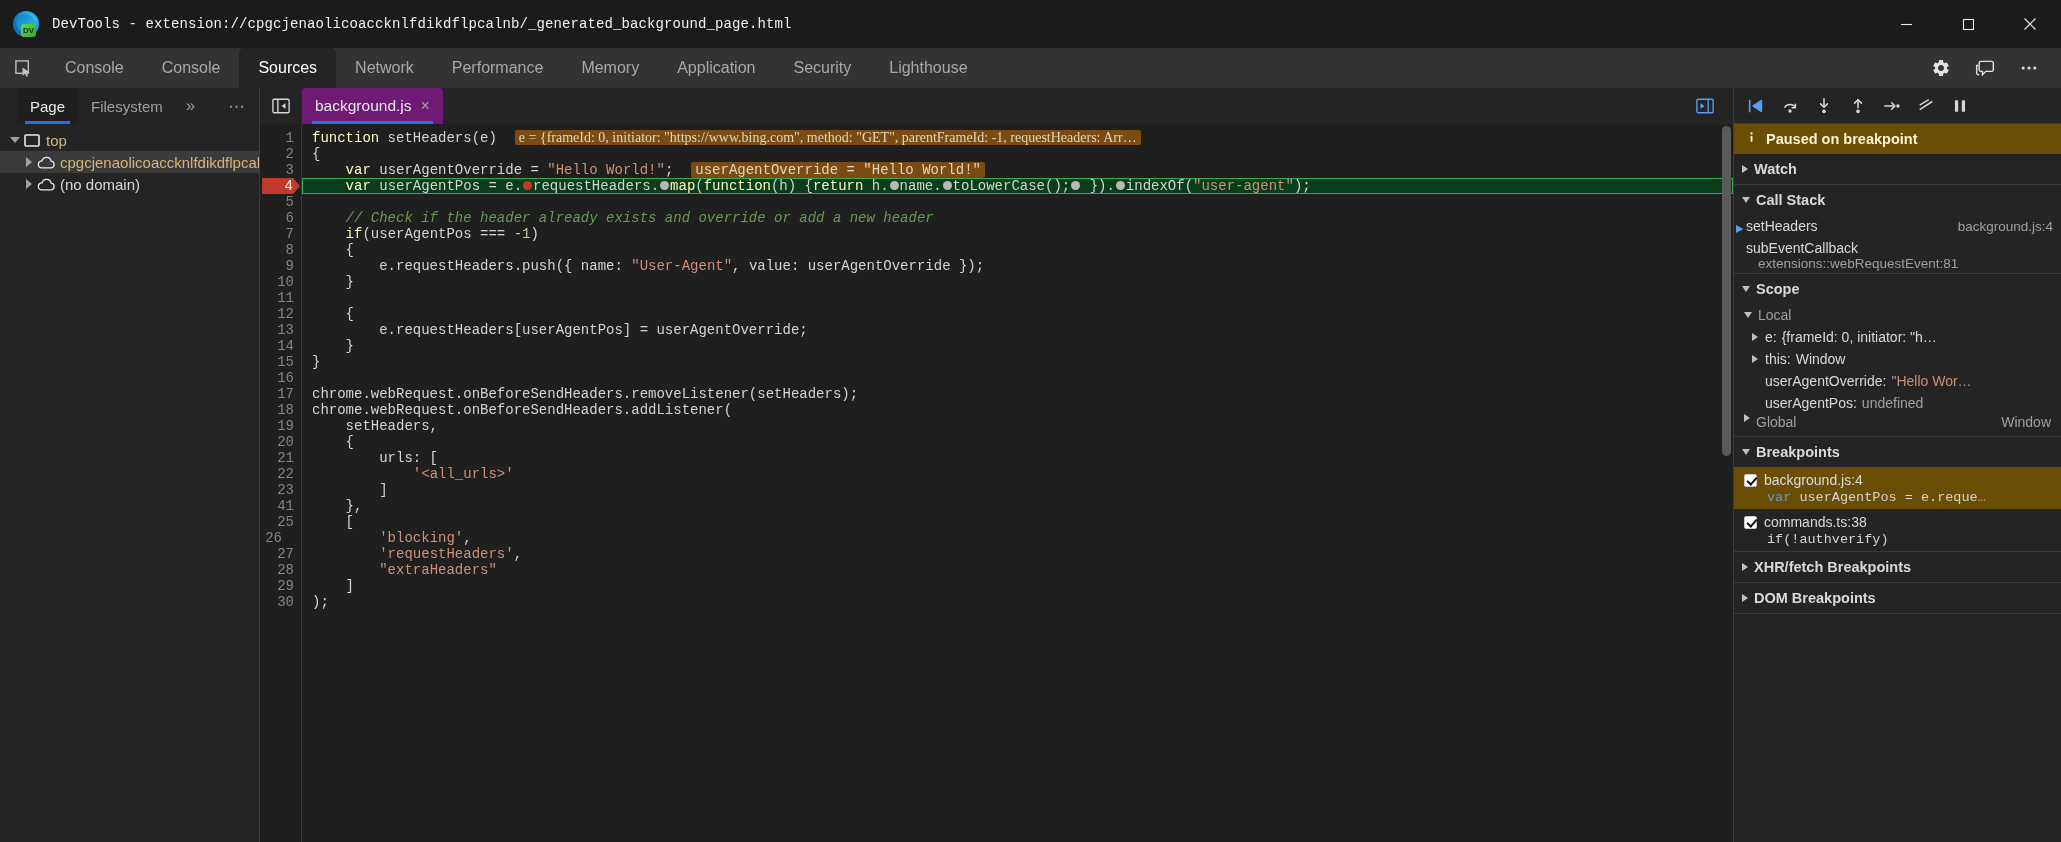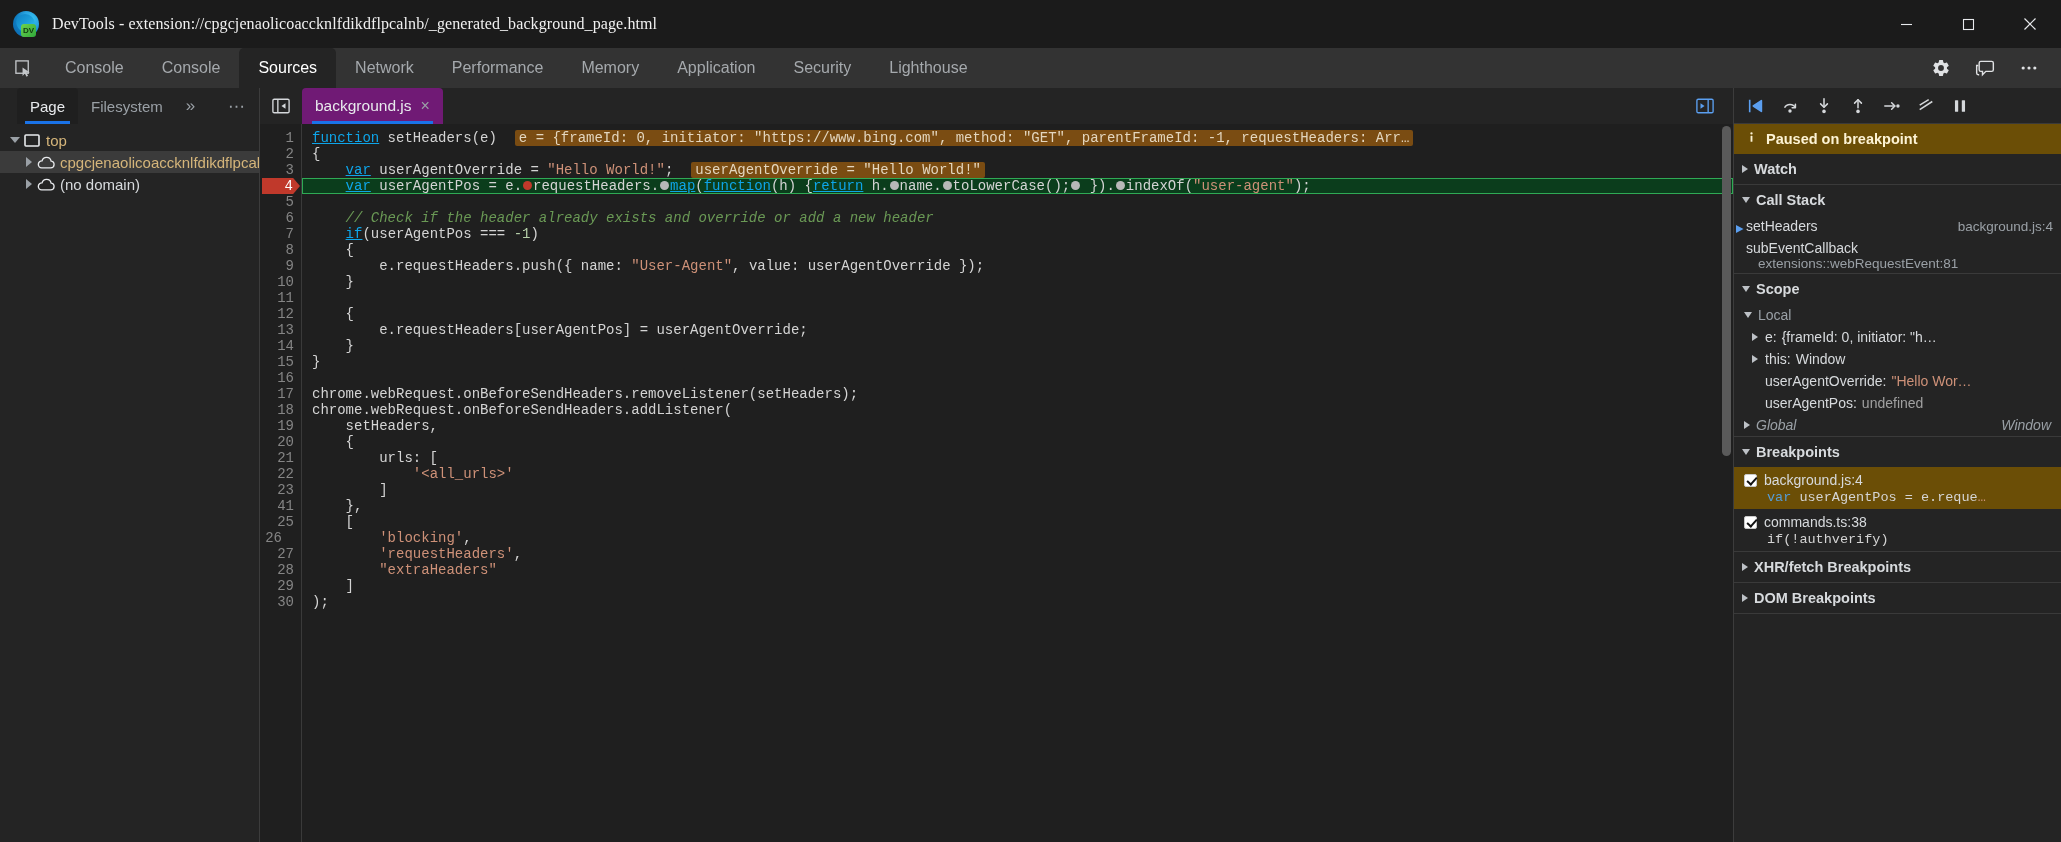--- a/index.html
+++ b/index.html
@@ -28,22 +28,22 @@
     background:linear-gradient(135deg,#0d7fc4 0%, #1a9ad8 45%, #35c8ef 100%);
     clip-path: ellipse(62% 58% at 68% 38%);
   }
   .edge-logo .greenbox {
     position:absolute; left:8px; bottom:0px; width:15px; height:13px; border-radius:3px;
     background:linear-gradient(135deg,#6fd24a,#2fa83c);
     display:flex; align-items:center; justify-content:center;
     font-size:8px; font-weight:bold; color:#113a12; line-height:1;
   }
   .title-text {
-    margin-left:13px; font-size:16px; color:#f1f1f1; letter-spacing:.1px;
-    white-space:nowrap; font-family:Liberation Serif, serif;
+    margin-left:13px; font-size:14px; color:#f1f1f1; letter-spacing:.1px;
+    white-space:nowrap; font-family:Liberation Mono, monospace;
   }
   .wincontrols { position:absolute; right:0; top:0; height:48px; display:flex; }
   .wc { width:62px; height:48px; display:flex; align-items:center; justify-content:center; }
   .wc svg { display:block; }
 
   
   .tabstrip {
     height:40px; flex:0 0 40px; background:#333333; display:flex; align-items:stretch;
     position:relative;
   }
@@ -112,21 +112,21 @@
     padding-right:7px; font-family:"Liberation Mono", monospace;
     clip-path: polygon(0 0, 82% 0, 100% 50%, 82% 100%, 0 100%);
   }
   .cline {
     height:16px; line-height:16px; font-family:"Liberation Mono", monospace; font-size:14px;
     white-space:pre; color:#d4d4d4; padding-left:10px; position:relative;
   }
   .cline.exec { background:#0b3d1c; outline:1px solid #2faa55; outline-offset:-1px; }
 
   
-  .kw { color:#0ea5e9;text-decoration:underline; }
+  .kw { color:#fef9c3; }
   .str { color:#ce9178; }
   .cmt { color:#6a9955; font-style:italic; }
   .num { color:#b5cea8; }
 
   .inline-val {
     background:#7a4c12; color:#e3d6bf; padding:0 4px; border-radius:2px;
     font-family:"Liberation Mono", monospace; font-size:14px;
   }
   .bpdot {
     display:inline-block; width:9px; height:9px; border-radius:50%; background:#b8b8b8;
@@ -174,21 +174,21 @@
   .bp-item2 { padding:3px 0 4px 0; }
   .cbx {
     width:13px; height:13px; flex:0 0 13px; border:1px solid #c8c8c8; background:#ffffff;
     position:relative; border-radius:2px;
   }
   .cbx::after {
     content:""; position:absolute; left:4px; top:0px; width:4px; height:8px;
     border:solid #111; border-width:0 2px 2px 0; transform:rotate(42deg);
   }
   .bp-file { color:#d7dadd; }
-  .global-row { height:22px; display:flex; align-items:center; font-size:14px; padding-left:10px;font-style:italic; }
+  .global-row { height:22px; display:flex; font-size:14px; padding-left:10px; }
   .global-row .r { margin-left:auto; padding-right:10px; color:#9aa0a6; }
   .sep { height:1px; background:#3a3a3a; }
 </style>
 </head>
 <body>
 
 <div class="app">
 
   <div class="titlebar">
     <div class="edge-logo">
@@ -382,21 +382,21 @@
             <div class="ln" style="position: absolute; top: 374px; right: 0px; width: 42px;">41</div>
             <div class="ln" style="position: absolute; top: 390px; right: 0px; width: 42px;">25</div>
             <div class="ln" style="position: absolute; top: 406px; right: 12px; width: 42px;">26</div>
             <div class="ln" style="position: absolute; top: 422px; right: 0px; width: 42px;">27</div>
             <div class="ln" style="position: absolute; top: 438px; right: 0px; width: 42px;">28</div>
             <div class="ln" style="position: absolute; top: 454px; right: 0px; width: 42px;">29</div>
             <div class="ln" style="position: absolute; top: 470px; right: 0px; width: 42px;">30</div>
           </div>
 
         <div class="code" id="codearea" style="position: relative;">
-            <div class="cline" style="position: absolute; top: 6px; left: 0px; right: 0px;"><span class="kw">function</span> setHeaders(e)<span class="inline-val" style="margin-left: 18px;">e = {frameId: 0, initiator: "https://www.bing.com", method: "GET", parentFrameId: -1, requestHeaders: Arr…</span></div>
+            <div class="cline" style="position: absolute; top: 6px; left: 0px; right: 0px;"><span class="kw">function</span> setHeaders(e)<span class="inline-val" style="margin-left: 18px; font-family: Liberation Serif, serif;">e = {frameId: 0, initiator: "https://www.bing.com", method: "GET", parentFrameId: -1, requestHeaders: Arr…</span></div>
             <div class="cline" style="position: absolute; top: 22px; left: 0px; right: 0px;">{</div>
             <div class="cline" style="position: absolute; top: 38px; left: 0px; right: 0px;">    <span class="kw">var</span> userAgentOverride = <span class="str">"Hello World!"</span>;<span class="inline-val" style="margin-left: 18px;">userAgentOverride = "Hello World!"</span></div>
             <div class="cline exec" style="position: absolute; top: 54px; left: 0px; right: 0px;">    <span class="kw">var</span> userAgentPos = e.<span class="bpdot red"></span>requestHeaders.<span class="bpdot"></span><span class="kw">map</span>(<span class="kw">function</span>(h) {<span class="kw">return</span> h.<span class="bpdot"></span>name.<span class="bpdot"></span>toLowerCase();<span class="bpdot"></span> }).<span class="bpdot"></span>indexOf(<span class="str">"user-agent"</span>);</div>
             <div class="cline" style="position: absolute; top: 70px; left: 0px; right: 0px;"></div>
             <div class="cline" style="position: absolute; top: 86px; left: 0px; right: 0px;"><span class="cmt">    // Check if the header already exists and override or add a new header</span></div>
             <div class="cline" style="position: absolute; top: 102px; left: 0px; right: 0px;">    <span class="kw">if</span>(userAgentPos === <span class="num">-1</span>)</div>
             <div class="cline" style="position: absolute; top: 118px; left: 0px; right: 0px;">    {</div>
             <div class="cline" style="position: absolute; top: 134px; left: 0px; right: 0px;">        e.requestHeaders.push({ name: <span class="str">"User-Agent"</span>, value: userAgentOverride });</div>
             <div class="cline" style="position: absolute; top: 150px; left: 0px; right: 0px;">    }</div>
             <div class="cline" style="position: absolute; top: 182px; left: 0px; right: 0px;">    {</div>

